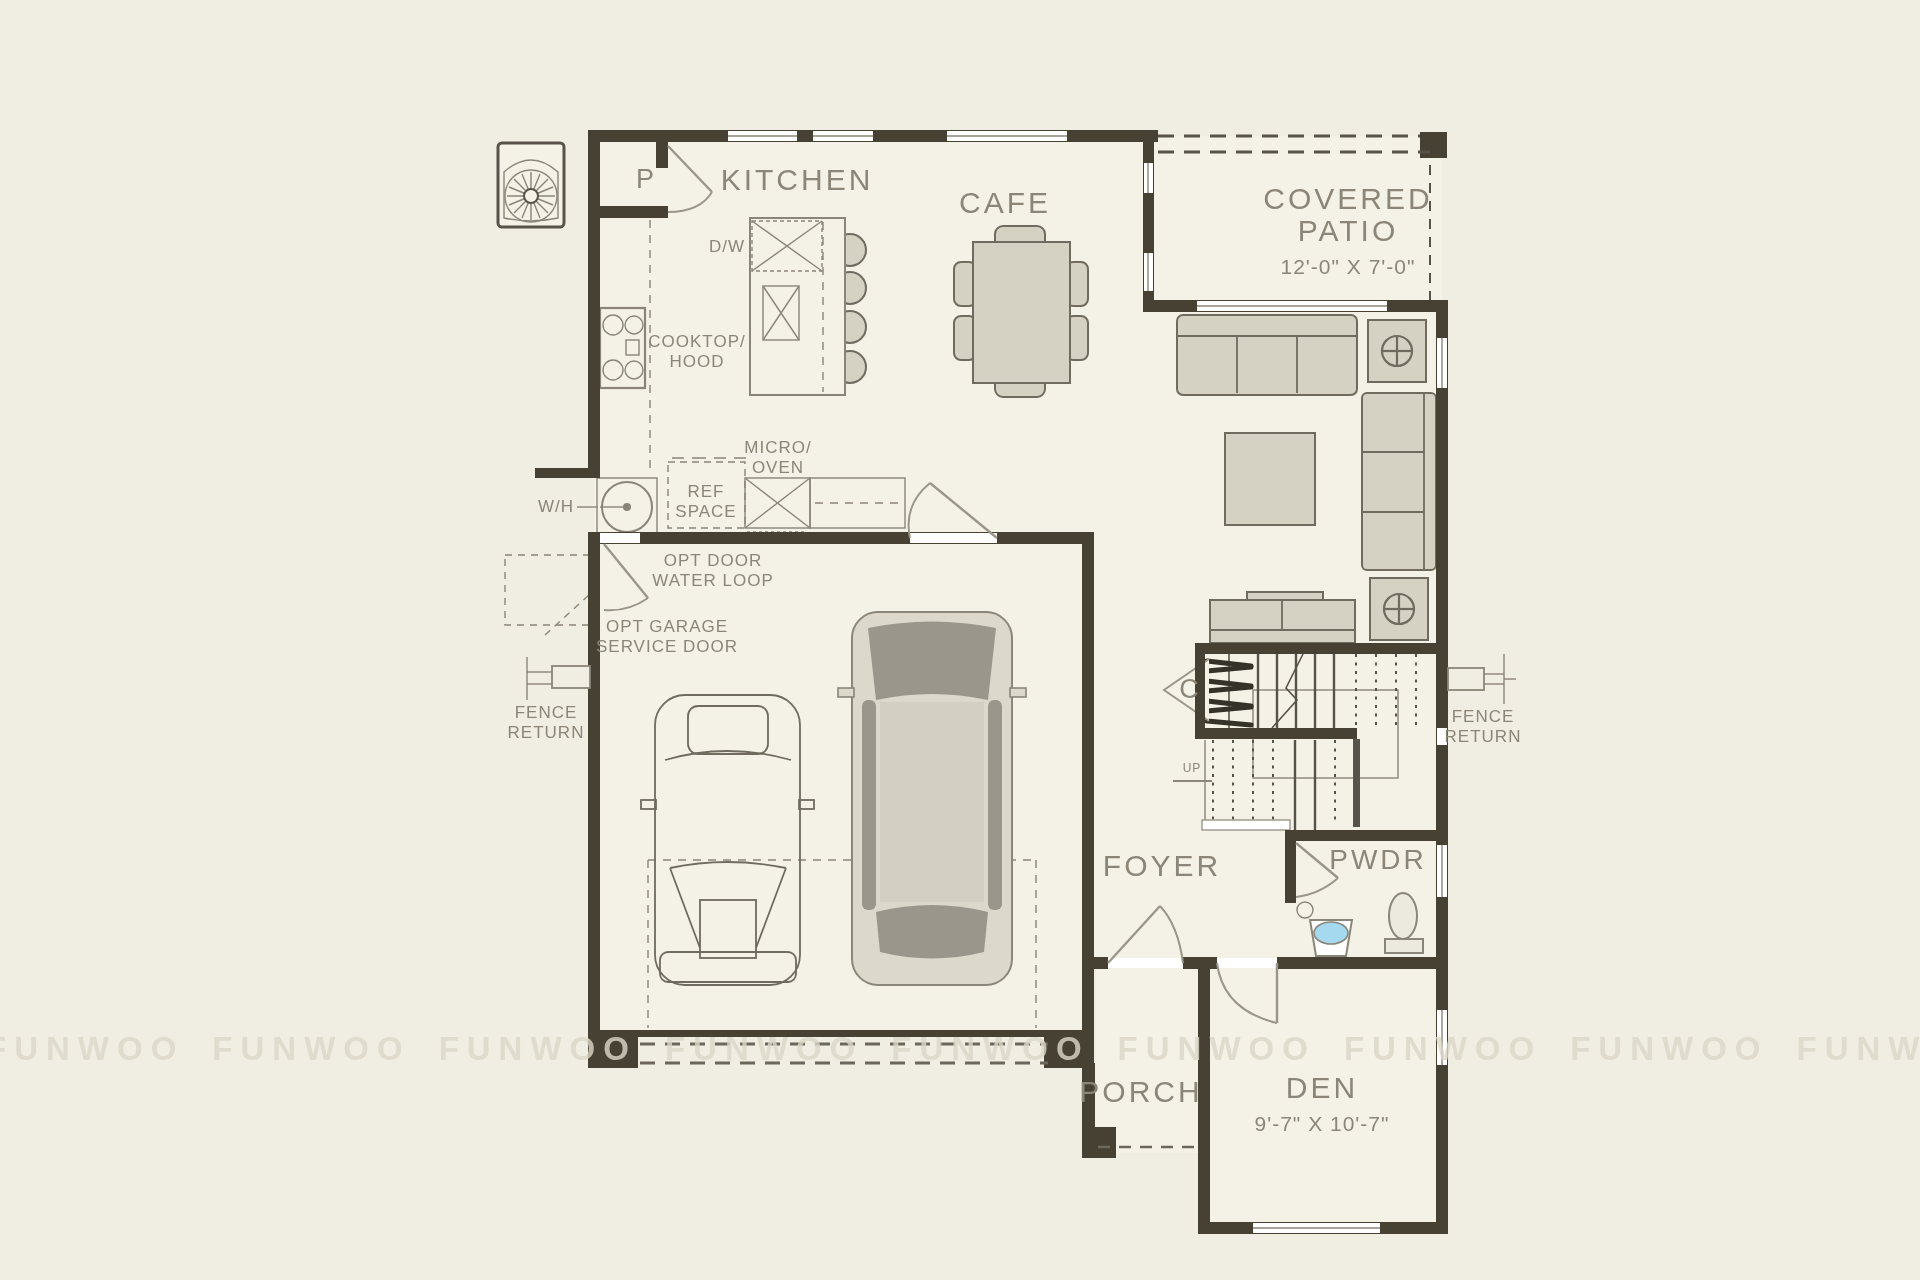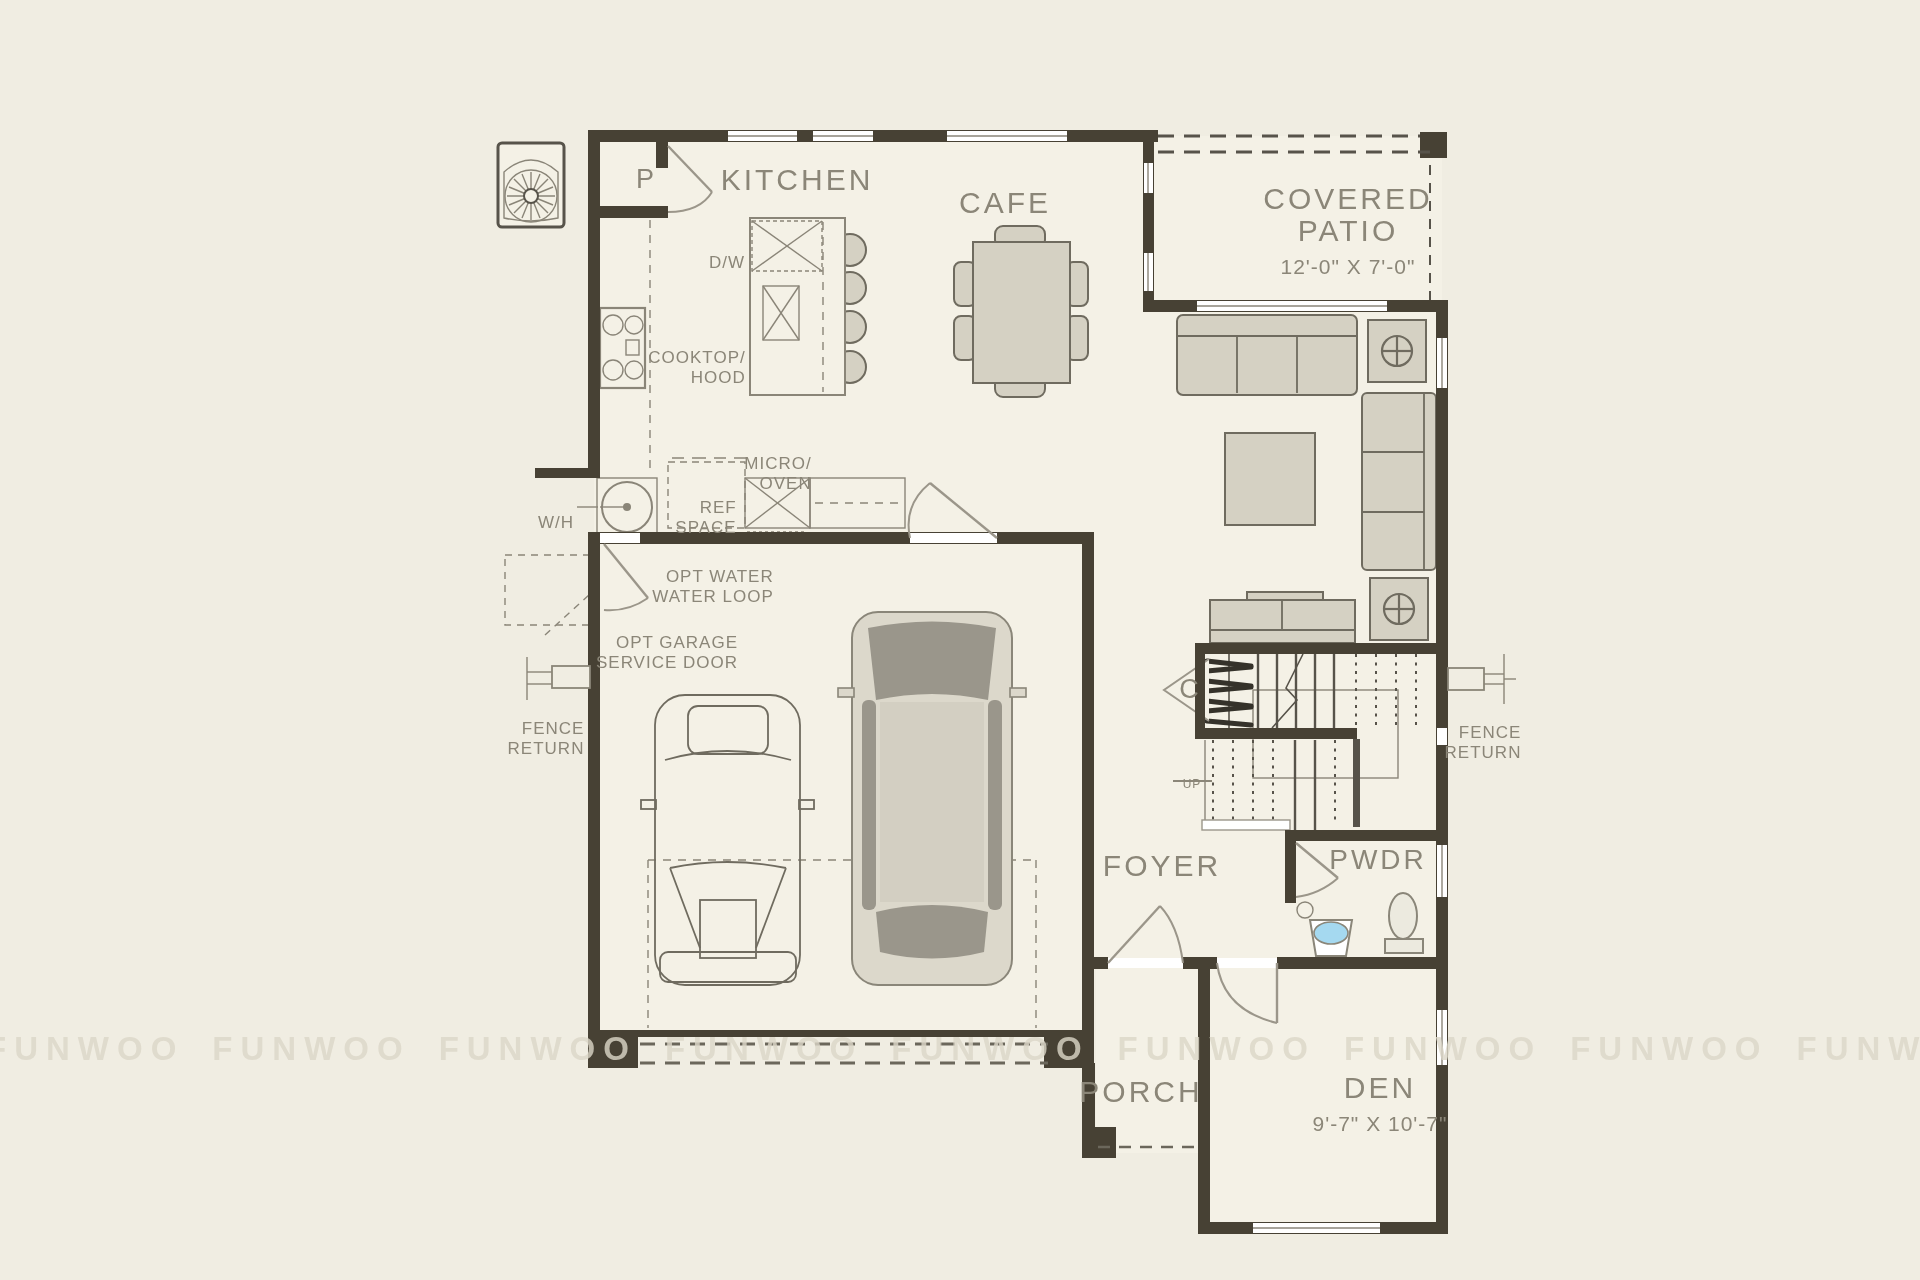--- a/index.html
+++ b/index.html
@@ -18,21 +18,21 @@
   .furnl{fill:none;stroke:var(--furnstroke);stroke-width:1.8;}
   .white{fill:#ffffff;stroke:none;}
   .dash{stroke-dasharray:8 7;}
   .tread{stroke:#57534a;stroke-width:2.4;fill:none;}
   .treaddot{stroke:#57534a;stroke-width:2;fill:none;stroke-dasharray:3 5.5;}
   .label{position:absolute;transform:translate(-50%,-50%);color:var(--text);
          letter-spacing:3px;font-size:30px;line-height:32px;text-align:center;
          white-space:nowrap;}
   .label .dim{display:block;font-size:21px;letter-spacing:1px;margin-top:4px;}
   .small-label{position:absolute;transform:translate(-50%,-50%);color:var(--text);
-         font-size:17px;letter-spacing:1px;line-height:20px;text-align:right;white-space:nowrap;margin-top:16px;}
+         font-size:17px;letter-spacing:1px;line-height:20px;text-align:center;white-space:nowrap;}
   .letter{position:absolute;transform:translate(-50%,-50%);color:var(--text);
          font-size:27px;letter-spacing:0;}
   .watermark{position:absolute;left:-14px;top:1030px;width:1980px;white-space:nowrap;
          color:var(--wm);opacity:.8;font-weight:bold;font-size:33px;letter-spacing:8px;}
   .watermark span{margin-right:28px;}
 </style>
 </head>
 <body>
 
 <div class="stage">
@@ -343,21 +343,21 @@
   <span>PATIO</span>
   <span class="dim">12'-0" X 7'-0"</span>
 </div>
 
 
 
 <div class="label" style="left:1162px;top:866px">FOYER</div>
 <div class="label" style="left:1378px;top:860px;font-size:28px">PWDR</div>
 <div class="label" style="left:1141px;top:1092px">PORCH</div>
 
-<div class="label" style="left:1380px;top:1106px">
+<div class="label" style="left:1322px;top:1106px">
   <span>DEN</span>
   <span class="dim">9'-7" X 10'-7"</span>
 </div>
 
 <div class="letter" style="left:645px;top:179px">P</div>
 <div class="letter" style="left:1189px;top:689px">C</div>
 <div class="small-label" style="left:727px;top:247px">D/W</div>
 
 <div class="small-label" style="left:697px;top:352px">
   <span>COOKTOP/</span><br>
@@ -370,21 +370,21 @@
 </div>
 
 <div class="small-label" style="left:706px;top:502px">
   <span>REF</span><br>
   <span>SPACE</span>
 </div>
 
 <div class="small-label" style="left:556px;top:507px">W/H</div>
 
 <div class="small-label" style="left:713px;top:571px">
-  <span>OPT WATER</span><br>
+  <span>OPT DOOR</span><br>
   <span>WATER LOOP</span>
 </div>
 
 <div class="small-label" style="left:667px;top:637px">
   <span>OPT GARAGE</span><br>
   <span>SERVICE DOOR</span>
 </div>
 
 <div class="small-label" style="left:546px;top:723px">
   <span>FENCE</span><br>

